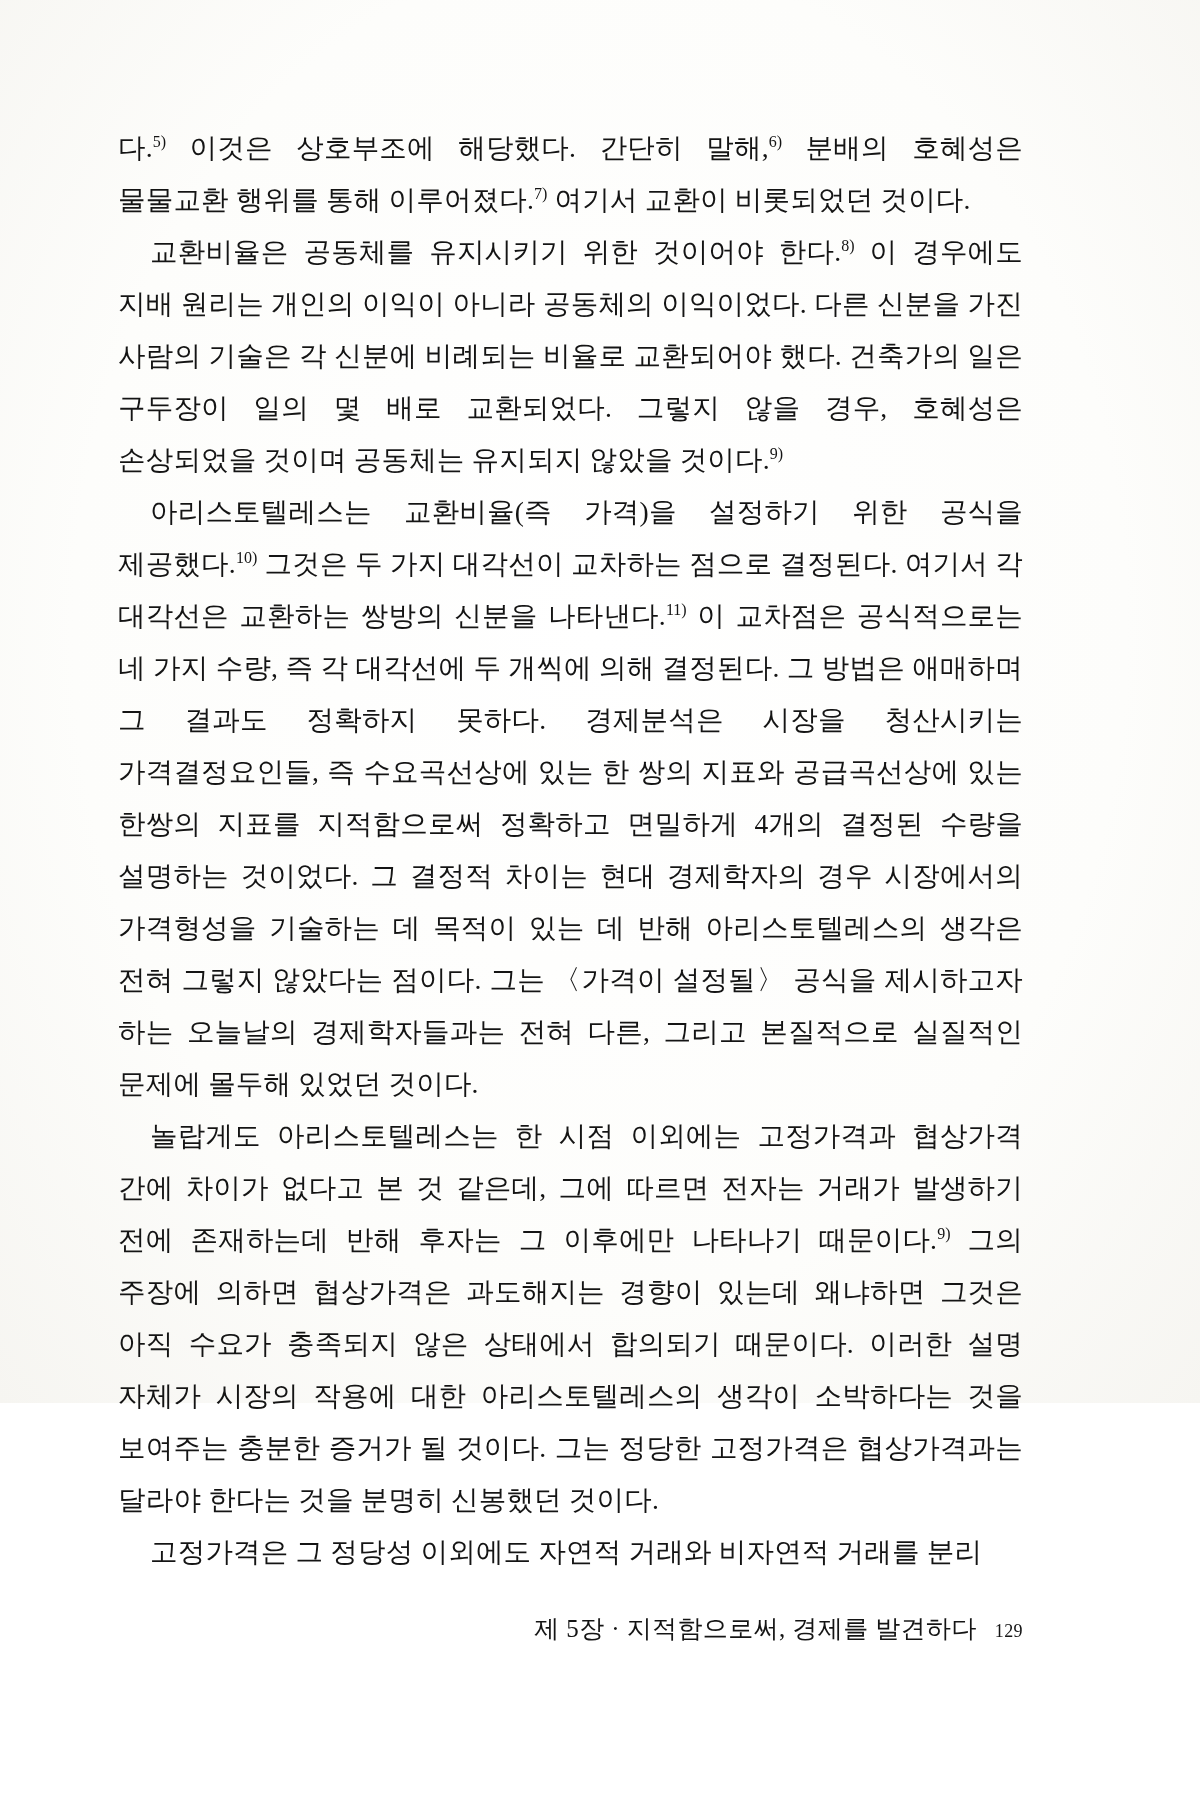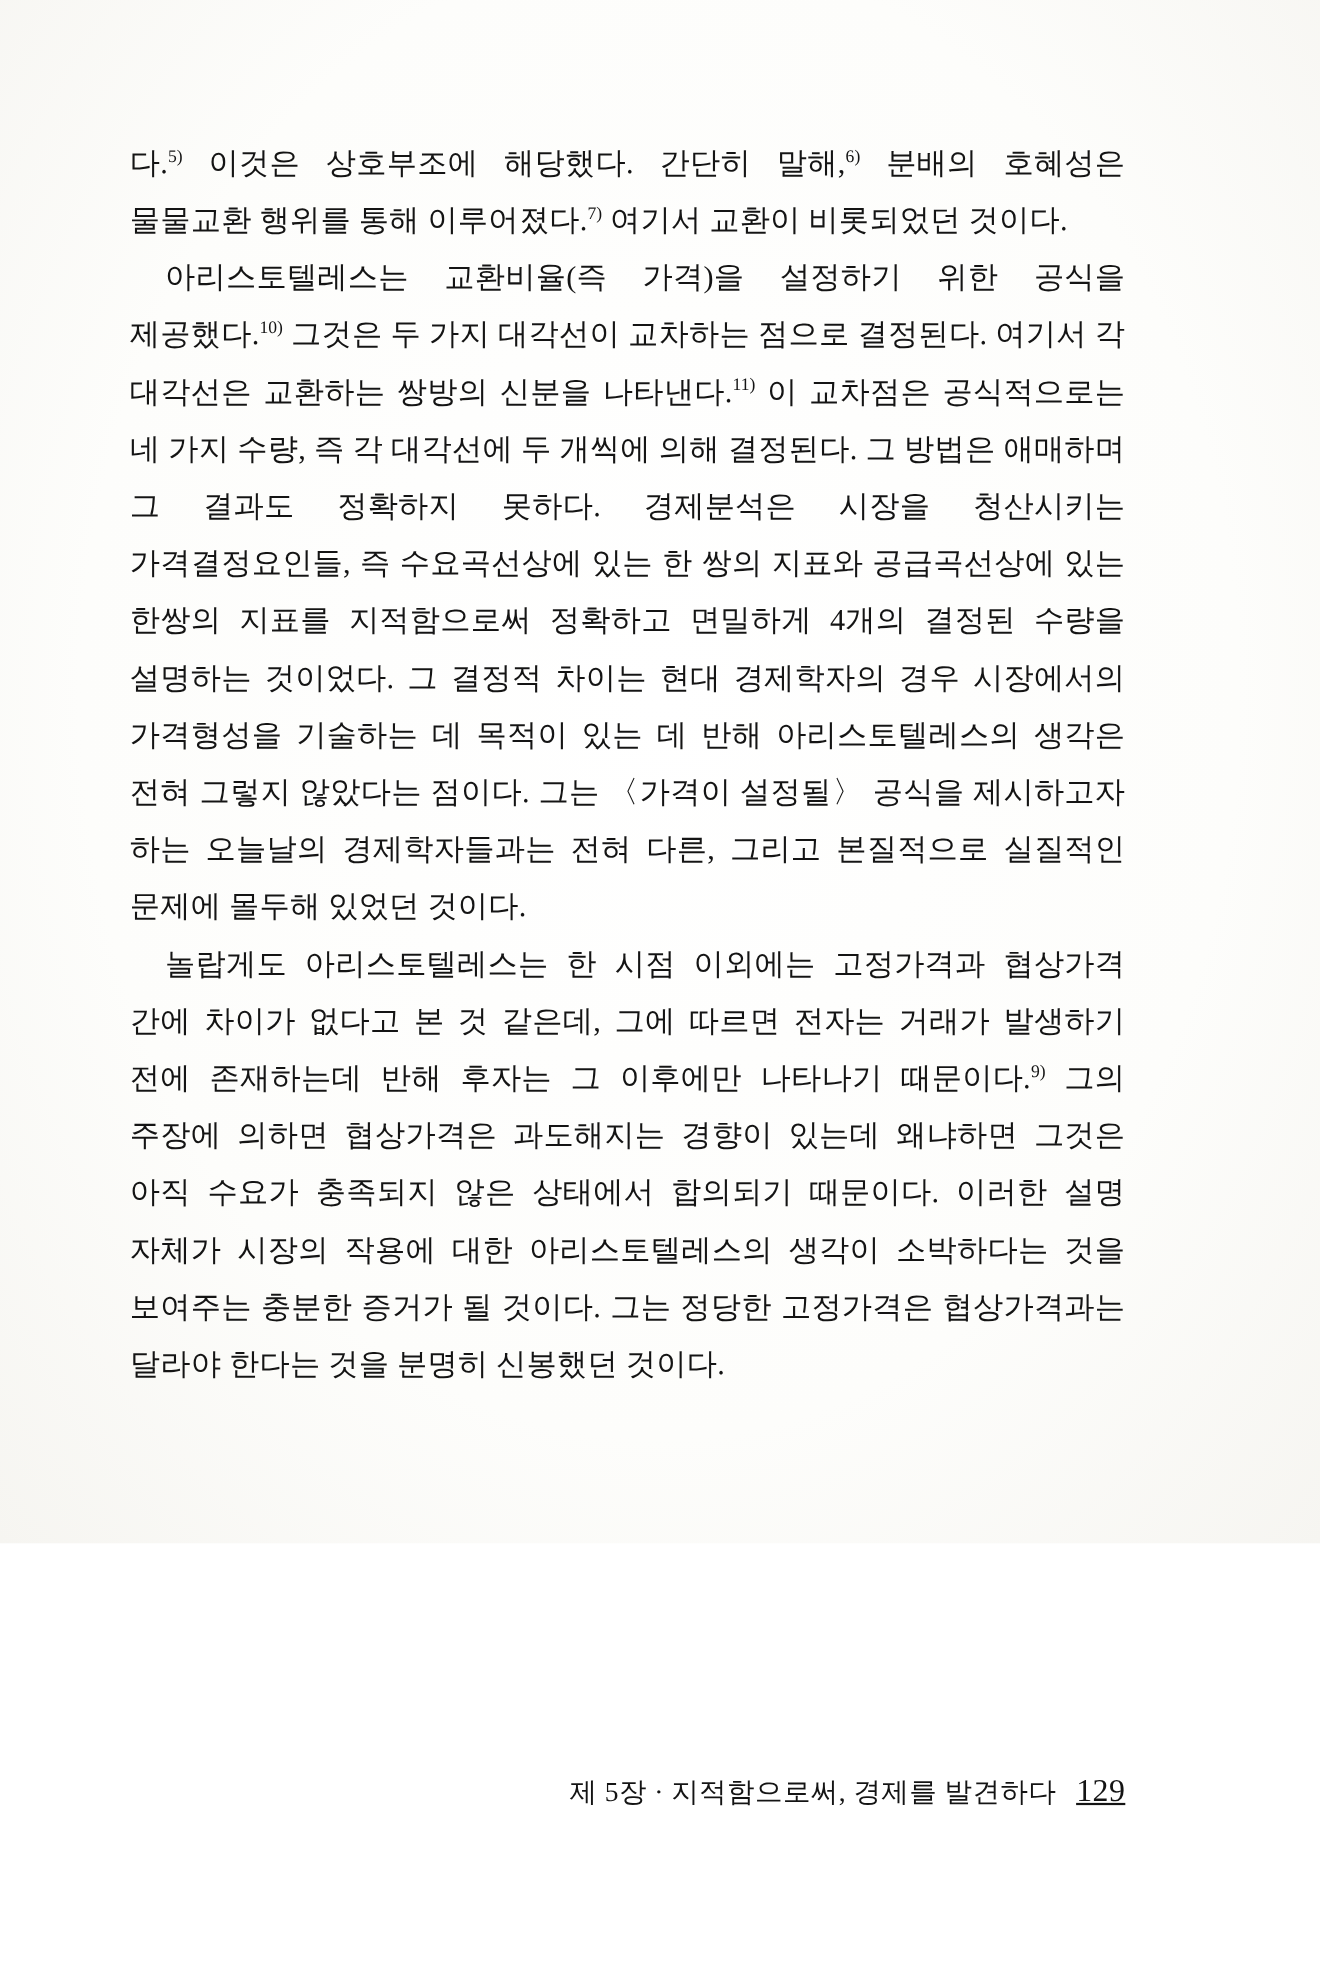--- a/index.html
+++ b/index.html
@@ -66,33 +66,34 @@
     font-size: 25px;
     letter-spacing: 0.4px;
     color: #141414;
   }
 
   .footer .chapter {
     margin-right: 18px;
   }
 
   .footer .page-number {
-    font-size: 29px;
-    text-decoration: underline;
+    font-size: 18px;
   }
 </style>
 </head>
 <body>
 
 <div class="page">
 
   <div class="text-column" id="body-column">
 
   <p>다.<sup>5)</sup> 이것은 상호부조에 해당했다. 간단히 말해,<sup>6)</sup> 분배의 호혜성은 물물교환 행위를 통해 이루어졌다.<sup>7)</sup> 여기서 교환이 비롯되었던 것이다.</p>
+      <p class="indent">교환비율은 공동체를 유지시키기 위한 것이어야 한다.<sup>8)</sup> 이 경우에도 지배 원리는 개인의 이익이 아니라 공동체의 이익이었다. 다른 신분을 가진 사람의 기술은 각 신분에 비례되는 비율로 교환되어야 했다. 건축가의 일은 구두장이 일의 몇 배로 교환되었다. 그렇지 않을 경우, 호혜성은 손상되었을 것이며 공동체는 유지되지 않았을 것이다.<sup>9)</sup></p>
       <p class="indent">아리스토텔레스는 교환비율(즉 가격)을 설정하기 위한 공식을 제공했다.<sup>10)</sup> 그것은 두 가지 대각선이 교차하는 점으로 결정된다. 여기서 각 대각선은 교환하는 쌍방의 신분을 나타낸다.<sup>11)</sup> 이 교차점은 공식적으로는 네 가지 수량, 즉 각 대각선에 두 개씩에 의해 결정된다. 그 방법은 애매하며 그 결과도 정확하지 못하다. 경제분석은 시장을 청산시키는 가격결정요인들, 즉 수요곡선상에 있는 한 쌍의 지표와 공급곡선상에 있는 한쌍의 지표를 지적함으로써 정확하고 면밀하게 4개의 결정된 수량을 설명하는 것이었다. 그 결정적 차이는 현대 경제학자의 경우 시장에서의 가격형성을 기술하는 데 목적이 있는 데 반해 아리스토텔레스의 생각은 전혀 그렇지 않았다는 점이다. 그는 〈가격이 설정될〉 공식을 제시하고자 하는 오늘날의 경제학자들과는 전혀 다른, 그리고 본질적으로 실질적인 문제에 몰두해 있었던 것이다.</p>
       <p class="indent">놀랍게도 아리스토텔레스는 한 시점 이외에는 고정가격과 협상가격 간에 차이가 없다고 본 것 같은데, 그에 따르면 전자는 거래가 발생하기 전에 존재하는데 반해 후자는 그 이후에만 나타나기 때문이다.<sup>9)</sup> 그의 주장에 의하면 협상가격은 과도해지는 경향이 있는데 왜냐하면 그것은 아직 수요가 충족되지 않은 상태에서 합의되기 때문이다. 이러한 설명 자체가 시장의 작용에 대한 아리스토텔레스의 생각이 소박하다는 것을 보여주는 충분한 증거가 될 것이다. 그는 정당한 고정가격은 협상가격과는 달라야 한다는 것을 분명히 신봉했던 것이다.</p>
+      <p class="indent">고정가격은 그 정당성 이외에도 자연적 거래와 비자연적 거래를 분리</p>
     </div>
 
   <div class="footer">
     <span class="chapter">제 5장 · 지적함으로써, 경제를 발견하다</span><span class="page-number">129</span>
   </div>
 
 </div>
 
 </body></html>

